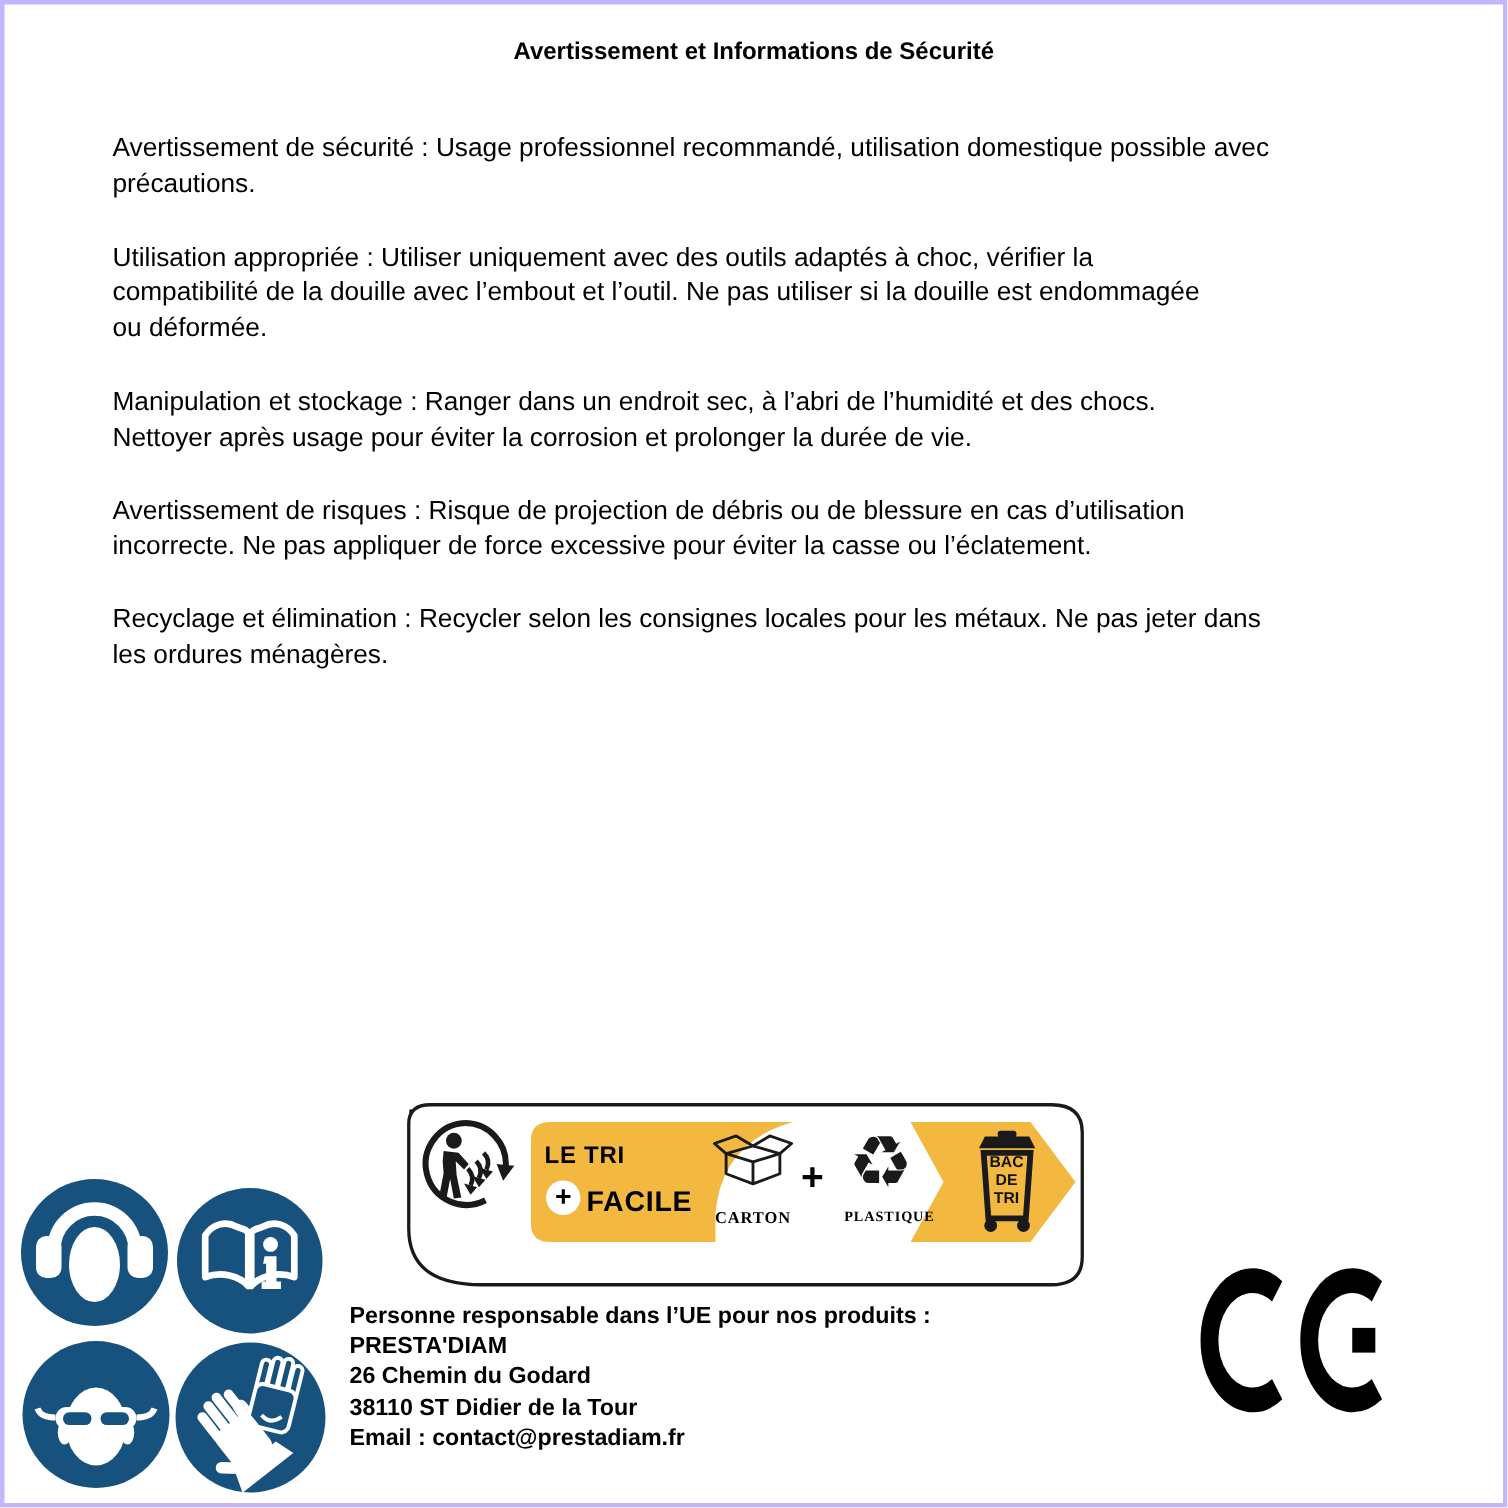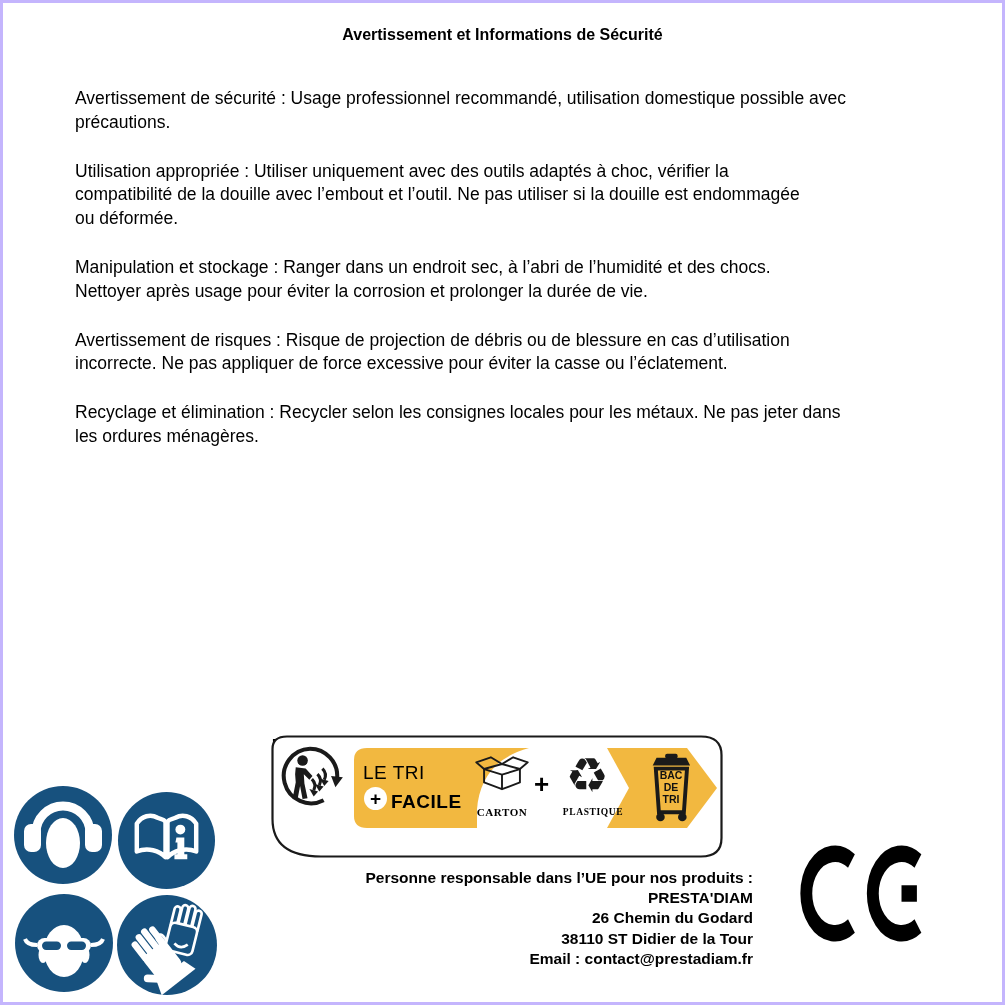--- a/index.html
+++ b/index.html
@@ -14,21 +14,21 @@
   }
   .body-text{position:absolute;top:84px;left:72px;width:928px;}
   .body-text p{
     margin:0 0 25px 0;font-size:17.5px;line-height:23.8px;
     white-space:pre-line;
   }
   
   .fr-code{position:absolute;left:269px;top:733px;font-size:14px;font-weight:bold;}
   .triman{position:absolute;left:268px;top:732px;width:452px;height:123px;}
   .triman .abs{position:absolute;}
-  .letri{left:92px;top:27px;font-size:19px;font-weight:normal;letter-spacing:.5px;}
+  .letri{left:92px;top:27px;font-size:16px;font-weight:bold;letter-spacing:.5px;}
   .facile{left:120px;top:56px;font-size:19px;font-weight:bold;letter-spacing:.5px;}
   .plus-circle{
     left:93px;top:52px;width:23px;height:23px;background:#fff;border-radius:50%;
     text-align:center;font-size:19px;font-weight:bold;line-height:23px;
   }
   .mat-label{font-weight:bold;text-align:center;letter-spacing:.6px;font-family:Liberation Serif, serif;}
   .carton-label{left:196px;top:71px;width:70px;font-size:11px;}
   .plastique-label{left:283px;top:72px;width:78px;font-size:9.5px;}
   .mid-plus{left:263px;top:34px;font-size:26px;font-weight:bold;}
   .recycle-glyph{
@@ -38,21 +38,21 @@
   .bin-text{left:378px;width:44px;text-align:center;font-size:10.5px;font-weight:bold;line-height:11px;color:#111;}
   .bin-1{top:35px;} .bin-2{top:47px;} .bin-3{top:59px;}
   .caption{
     left:150px;top:98px;width:296px;text-align:right;
     font-size:14px;font-weight:bold;font-style:italic;
   }
   
   .picto{position:absolute;}
   
   .company{
-    position:absolute;left:230px;top:865px;width:520px;text-align:right;
+    position:absolute;left:230px;top:865px;width:520px;text-align:left;
     font-size:15.5px;font-weight:bold;line-height:20.2px;
   }
   
   .ce{position:absolute;left:797px;top:842px;}
 </style>
 </head>
 <body>
 
 <div class="page">
 

